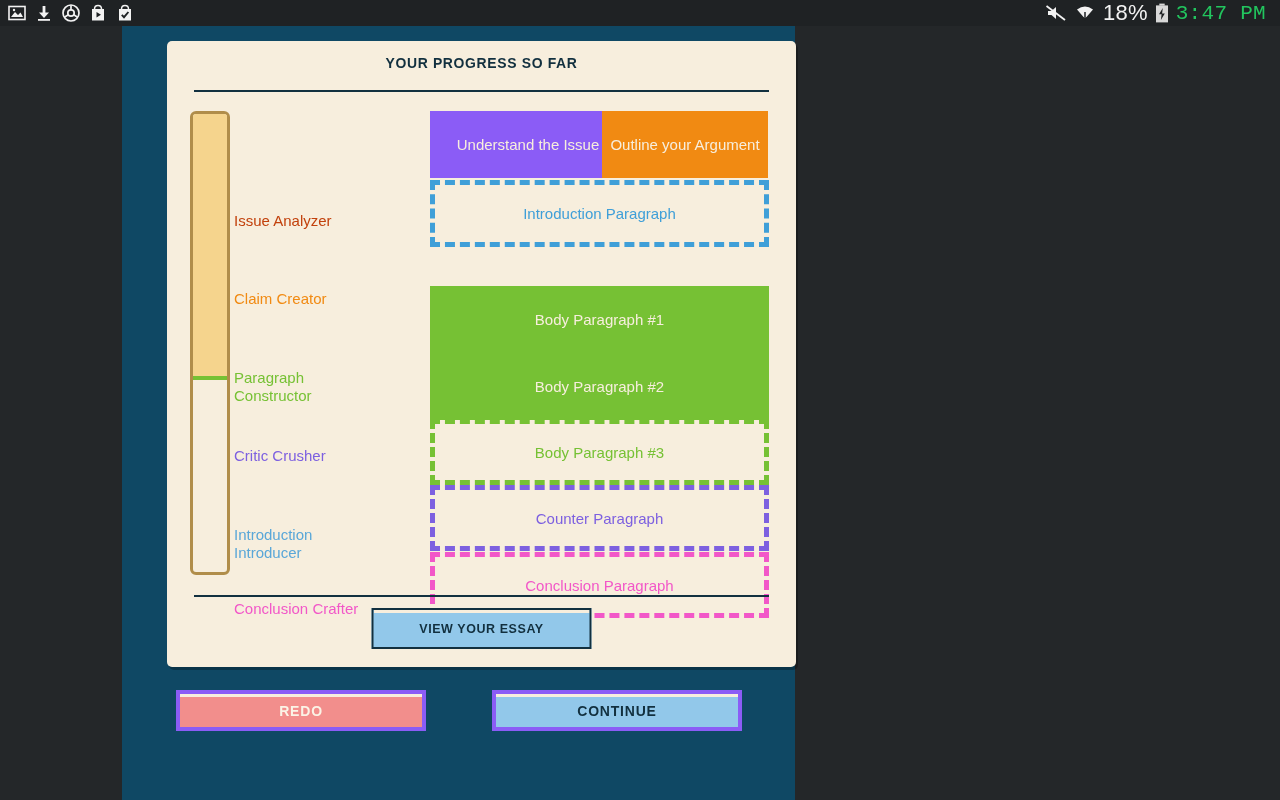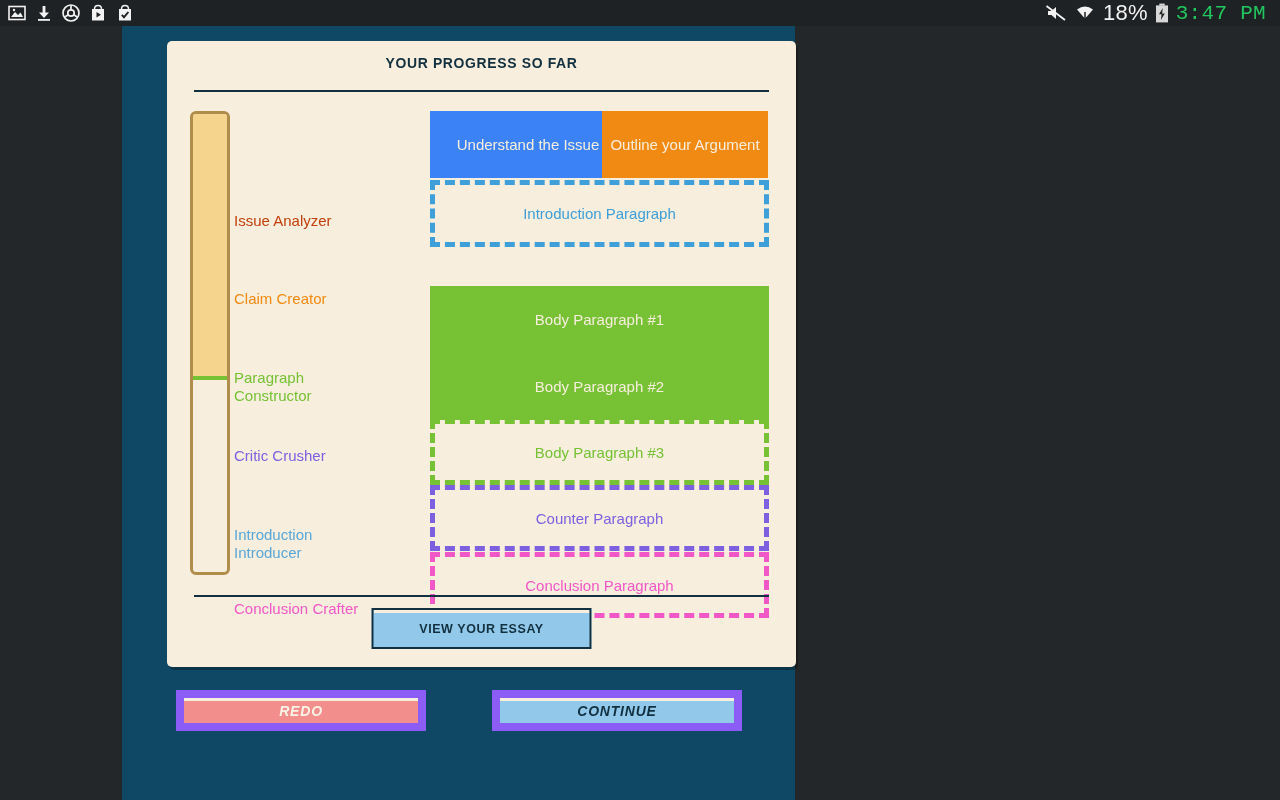--- a/index.html
+++ b/index.html
@@ -114,28 +114,27 @@
     transform: scaleX(0.96);
   }
   .view-essay {
     left: 200px; top: 567px; width: 229px; height: 41px;
     background: #92c8ea; color: #12303f;
   }
 
   
   .footer-btn {
     position: absolute;
-    border: 8px solid #8b5cf6;
+    border: 4px solid #8b5cf6;
     display: flex; align-items: center; justify-content: center;
     font-weight: bold; letter-spacing: .8px;
     font-size: 14px;
     font-family: "Liberation Sans", sans-serif;
     box-shadow: inset 0 3px 0 #f7eedd;
     cursor: pointer;
-    font-style: italic;
   }
   .redo { left: 54px; top: 664px; width: 250px; height: 41px; background: #f28e8c; color: #fbf3e6; }
   .cont { left: 370px; top: 664px; width: 250px; height: 41px; background: #92c8ea; color: #12303f; }
 </style>
 </head>
 <body>
 
 <div class="statusbar">
   <div class="sb-left">
     <svg class="sb-icon" width="18" height="18" viewBox="0 0 18 18">
@@ -197,21 +196,21 @@
         <div class="stage" style="top: 101px; color: #c2410c;">Issue Analyzer</div>
         <div class="stage" style="top: 179px; color: rgb(241, 138, 18);">Claim Creator</div>
         <div class="stage" style="top: 258px; color: rgb(118, 193, 52);">Paragraph
 Constructor</div>
         <div class="stage" style="top: 336px; color: rgb(125, 96, 224);">Critic Crusher</div>
         <div class="stage" style="top: 415px; color: rgb(90, 167, 216);">Introduction
 Introducer</div>
         <div class="stage" style="top: 489px; color: rgb(242, 87, 200);">Conclusion Crafter</div>
       </div>
     <div class="blocks">
-        <div class="blk solid" style="left: 8px; top: 0px; width: 196px; height: 67px; background: #3b82f6;">Understand the Issue</div>
+        <div class="blk solid" style="left: 8px; top: 0px; width: 196px; height: 67px; background: #8b5cf6;">Understand the Issue</div>
         <div class="blk solid" style="left: 180px; top: 0px; width: 166px; height: 67px; background: rgb(241, 138, 18);">Outline your Argument</div>
         <div class="blk dashed" style="left: 8px; top: 69px; width: 339px; height: 67px; border: 5px dashed rgb(63, 159, 216); color: rgb(63, 159, 216);">Introduction Paragraph</div>
         <div class="blk solid" style="left: 8px; top: 175px; width: 339px; height: 67px; background: rgb(118, 193, 52);">Body Paragraph #1</div>
         <div class="blk solid" style="left: 8px; top: 242px; width: 339px; height: 67px; background: rgb(118, 193, 52);">Body Paragraph #2</div>
         <div class="blk dashed" style="left: 8px; top: 308px; width: 339px; height: 66px; border: 5px dashed rgb(118, 193, 52); color: rgb(118, 193, 52);">Body Paragraph #3</div>
         <div class="blk dashed" style="left: 8px; top: 374px; width: 339px; height: 66px; border: 5px dashed rgb(125, 96, 224); color: rgb(125, 96, 224);">Counter Paragraph</div>
         <div class="blk dashed" style="left: 8px; top: 441px; width: 339px; height: 66px; border: 5px dashed rgb(242, 87, 200); color: rgb(242, 87, 200); text-align: center;">Conclusion Paragraph</div>
       </div>
 
     <div class="btn3d view-essay">VIEW YOUR ESSAY</div>

